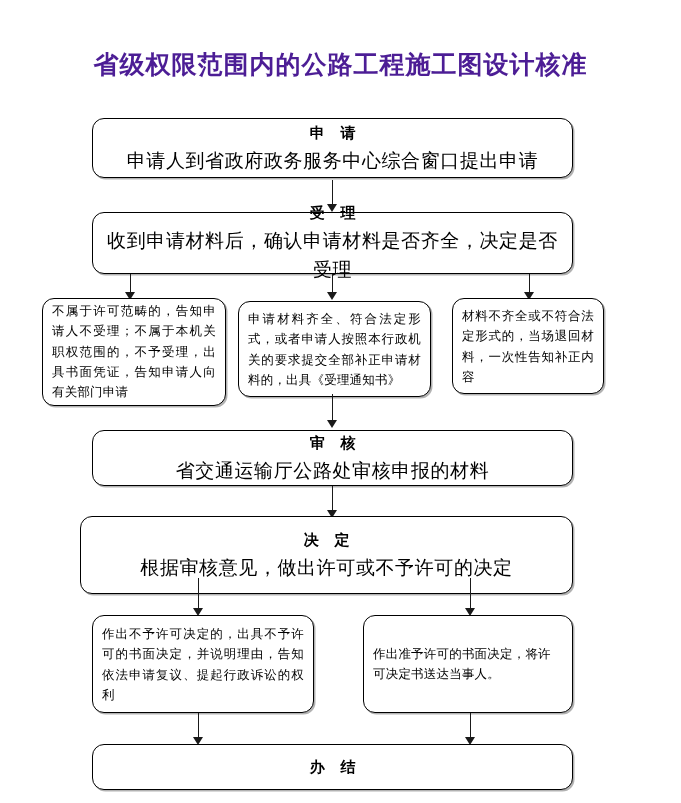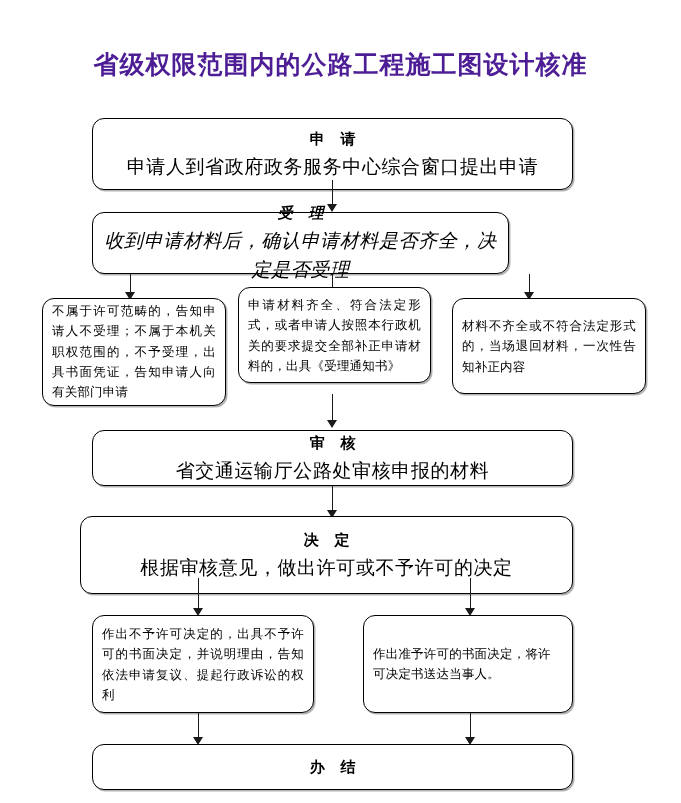--- a/index.html
+++ b/index.html
@@ -91,31 +91,31 @@
     border-top: 8px solid #1a1a1a;
   }
 </style>
 </head>
 <body>
 
 <div id="page">
 
   <div id="flow-title">省级权限范围内的公路工程施工图设计核准</div>
 
-  <div class="node stage" style="left:92px; top:118px; width:481px; height:72px;">
+  <div class="node stage" style="left:92px; top:118px; width:481px; height:60px;">
     <div class="node-inner">
       <span class="node-heading">申  请</span>
       <span class="node-body">申请人到省政府政务服务中心综合窗口提出申请</span>
     </div>
   </div>
 
   <div class="conn" style="left:332px; top:180px; height:26px;"></div>
   <div class="arrow-head" style="left:327px; top:204px;"></div>
 
-  <div class="node stage" style="left:92px; top:212px; width:417px; height:62px;font-style:italic;">
+  <div class="node stage" style="left:92px; top:212px; width:481px; height:62px;">
     <div class="node-inner">
       <span class="node-heading">受  理</span>
       <span class="node-body">收到申请材料后，确认申请材料是否齐全，决定是否受理</span>
     </div>
   </div>
 
   <div class="conn" style="left:130px; top:274px; height:20px;"></div>
   <div class="arrow-head" style="left:125px; top:292px;"></div>
 
   <div class="conn" style="left:332px; top:274px; height:20px;"></div>
@@ -123,27 +123,27 @@
 
   <div class="conn" style="left:529px; top:274px; height:20px;"></div>
   <div class="arrow-head" style="left:524px; top:292px;"></div>
 
   <div class="node branch justify" style="left:42px; top:298px; width:184px; height:108px;">
     <div class="node-inner">
       <span class="node-body">不属于许可范畴的，告知申请人不受理；不属于本机关职权范围的，不予受理，出具书面凭证，告知申请人向有关部门申请</span>
     </div>
   </div>
 
-  <div class="node branch justify" style="left:238px; top:287px; width:193px; height:96px;">
+  <div class="node branch justify" style="left:238px; top:301px; width:193px; height:96px;">
     <div class="node-inner">
       <span class="node-body">申请材料齐全、符合法定形式，或者申请人按照本行政机关的要求提交全部补正申请材料的，出具《受理通知书》</span>
     </div>
   </div>
 
-  <div class="node branch justify" style="left:452px; top:298px; width:194px; height:96px;">
+  <div class="node branch justify" style="left:452px; top:298px; width:152px; height:96px;">
     <div class="node-inner">
       <span class="node-body">材料不齐全或不符合法定形式的，当场退回材料，一次性告知补正内容</span>
     </div>
   </div>
 
   <div class="conn" style="left:332px; top:394px; height:30px;"></div>
   <div class="arrow-head" style="left:327px; top:420px;"></div>
 
   <div class="node stage" style="left:92px; top:430px; width:481px; height:56px;padding-left:24px;">
     <div class="node-inner">

